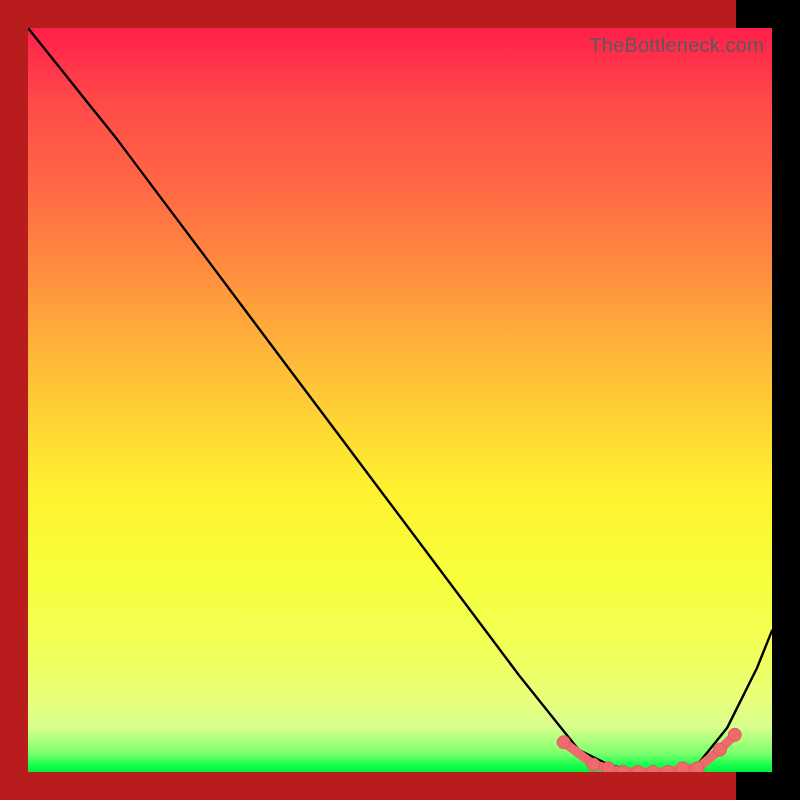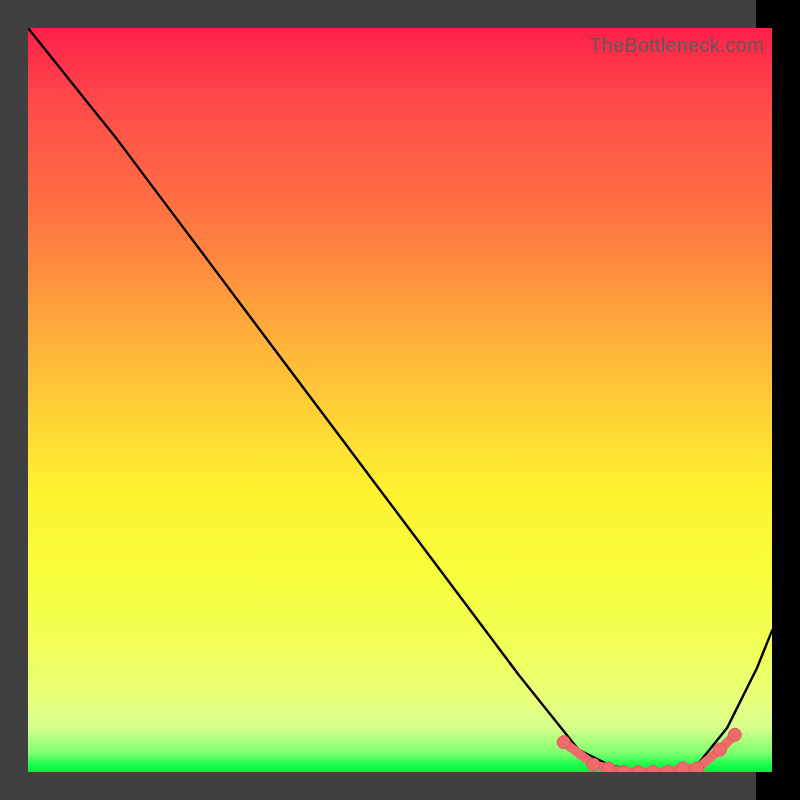--- a/index.html
+++ b/index.html
@@ -8,22 +8,21 @@
     width: 800px;
     height: 800px;
     background: #000;
     overflow: hidden;
     font-family: Arial, Helvetica, sans-serif;
   }
   .stage {
     position: relative;
     width: 736px;
     height: 800px;
-    background: #404040;
-    padding-left: 20px;
+    background: #b91c1c;
   }
   .plot {
     position: absolute;
     left: 28px;
     top: 28px;
     width: 744px;
     height: 744px;
     
     background: linear-gradient(
       to bottom,

